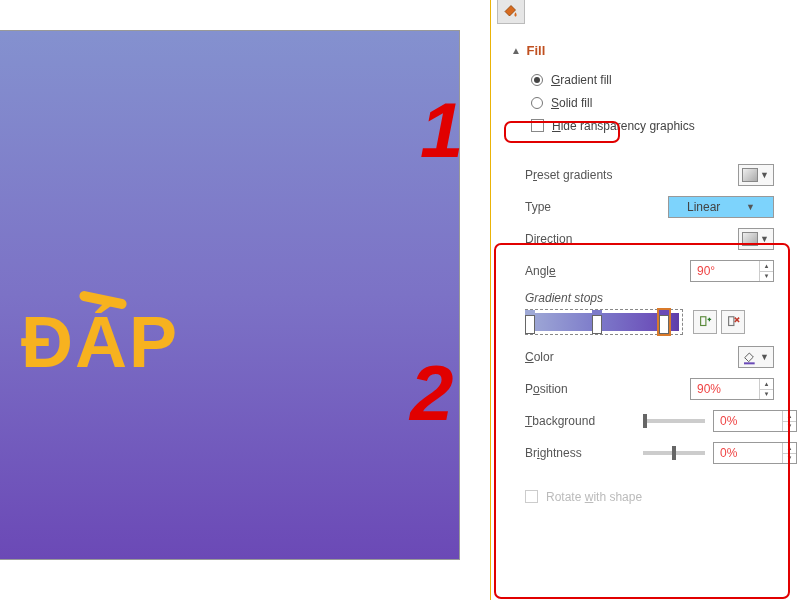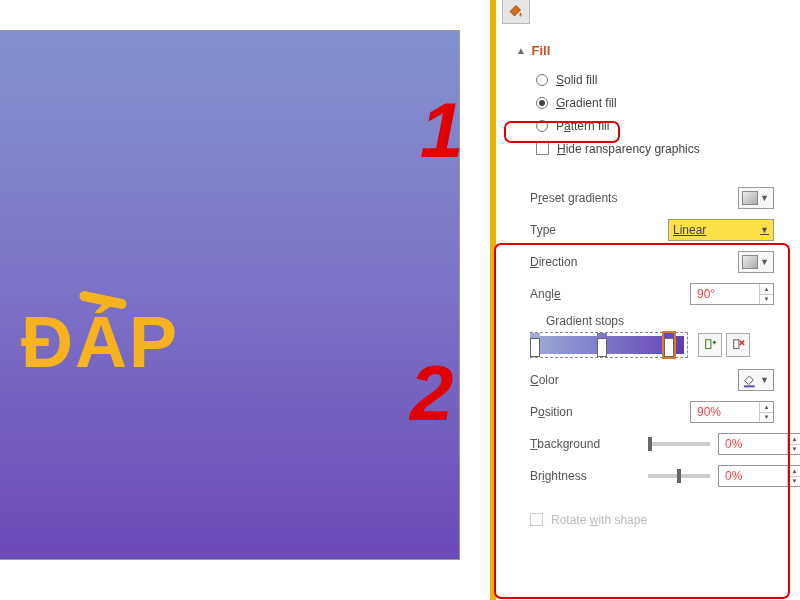--- a/index.html
+++ b/index.html
@@ -54,21 +54,21 @@
     font-family: Arial, sans-serif;
   }
   
   .panel {
     position: absolute;
     left: 490px;
     top: 0;
     width: 310px;
     height: 600px;
     background: #fff;
-    border-left: 6px solid #eab308;
+    border-left: 1px solid #eab308;
     padding: 31px 20px 10px 20px;
   }
   .paint-btn {
     position: absolute;
     top: -4px;
     left: 6px;
     width: 28px;
     height: 28px;
     border: 1px solid #bbb;
     background: #e6e6e6;
@@ -186,27 +186,26 @@
   .swatch-btn .car {
     margin-left: auto;
     margin-right: 4px;
     font-size: 9px;
     color: #555;
   }
   .select {
     width: 106px;
     height: 22px;
     border: 1px solid #999;
-    background: #fde047;
-    display: flex;
-    align-items: center;
-    padding: 0 4px;
+    background: #7dd3fc;
+    display: flex;
+    align-items: center;
+    padding: 0 18px;
     justify-content: space-between;
     color: #444;
-    text-decoration: underline;
   }
   .select .car { font-size: 9px; color: #555; }
   .spinner {
     width: 84px;
     height: 22px;
     border: 1px solid #999;
     display: flex;
     align-items: center;
     background: #fff;
   }
@@ -224,21 +223,21 @@
     font-size: 7px;
     color: #555;
   }
   .spinner .arrows span {
     flex: 1;
     display: flex;
     align-items: center;
     justify-content: center;
   }
   .spinner .arrows span:first-child { border-bottom: 1px solid #ccc; }
-  .subhead { margin: 4px 0 4px 16px; color: #555; }
+  .subhead { margin: 4px 0 4px 0; color: #555; font-style: italic; }
   .stops-row {
     display: flex;
     align-items: center;
     margin-bottom: 6px;
     padding-right: 6px;
   }
   .grad-track-wrap {
     border: 1px dashed #888;
     padding: 3px;
     margin-right: 6px;
@@ -331,36 +330,32 @@
   </div>
 
   <div class="section-head">
     <span class="tri">▲</span>
     <span>Fill</span>
   </div>
 
   <div class="radio-group">
 
     <div class="radio-row">
-      <span class="radio"></span>
-      <span><span class="underline-key">S</span><span>olid fill</span></span>
-    </div>
-
-    <div class="radio-row">
       <span class="radio checked">
           <span class="dot"></span>
         </span>
       <span><span class="underline-key">G</span><span>radient fill</span></span>
     </div>
 
-
     <div class="radio-row">
       <span class="radio"></span>
-      <span>P<span class="underline-key">a</span><span>ttern fill</span></span>
-    </div>
+      <span><span class="underline-key">S</span><span>olid fill</span></span>
+    </div>
+
+
 
     <div class="radio-row">
       <span class="chk"></span>
       <span><span class="underline-key">H</span><span>ide ransparency graphics</span></span>
     </div>
 
   </div>
 
   <div class="settings">
 

